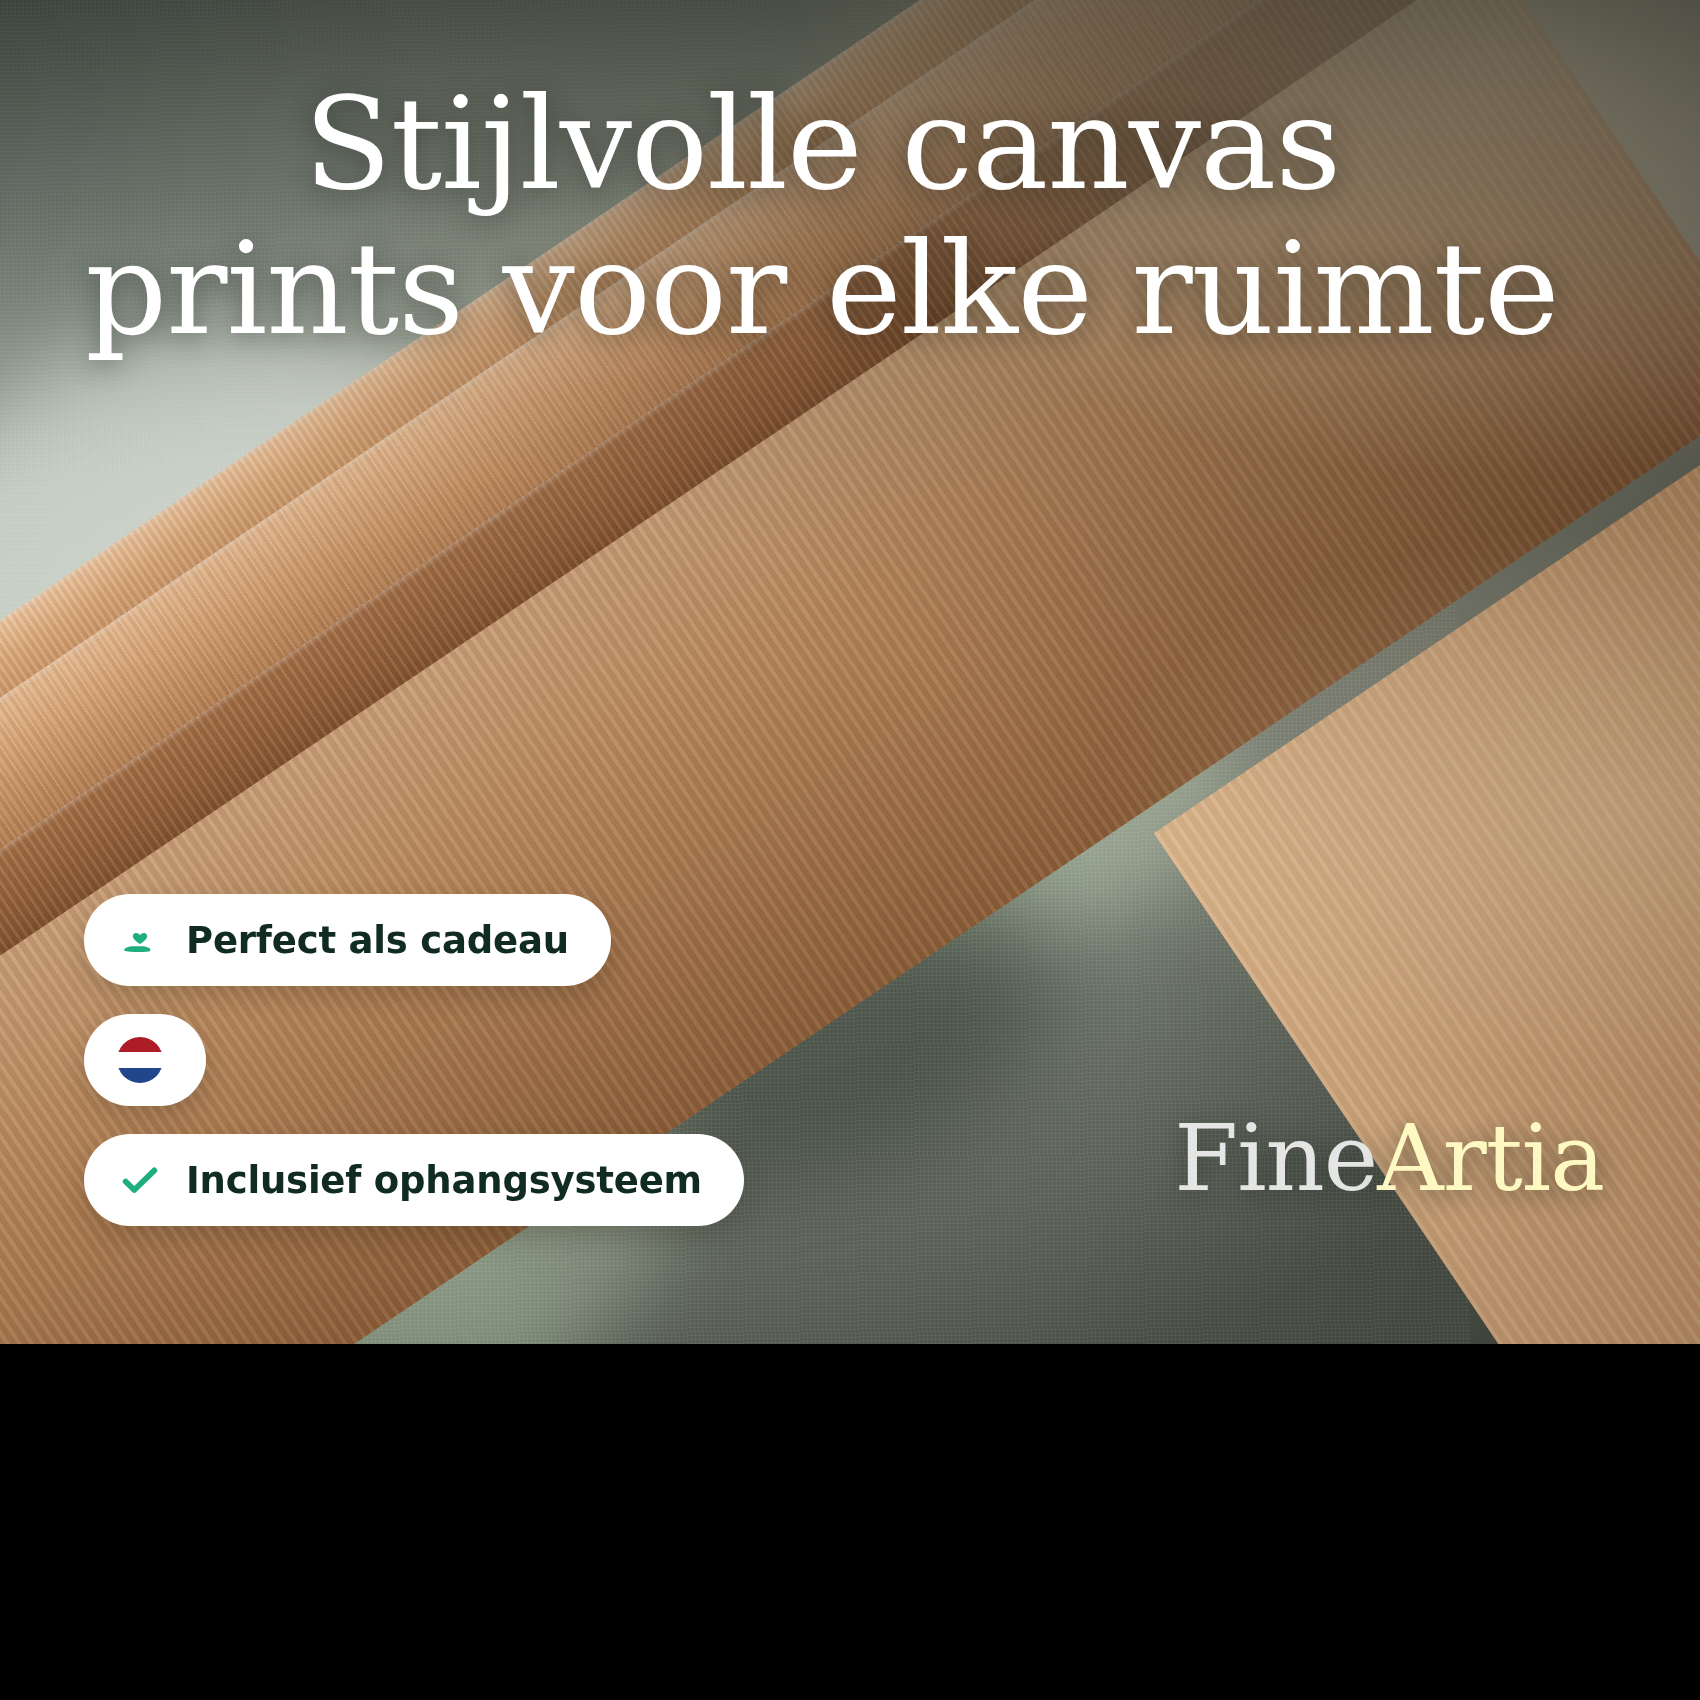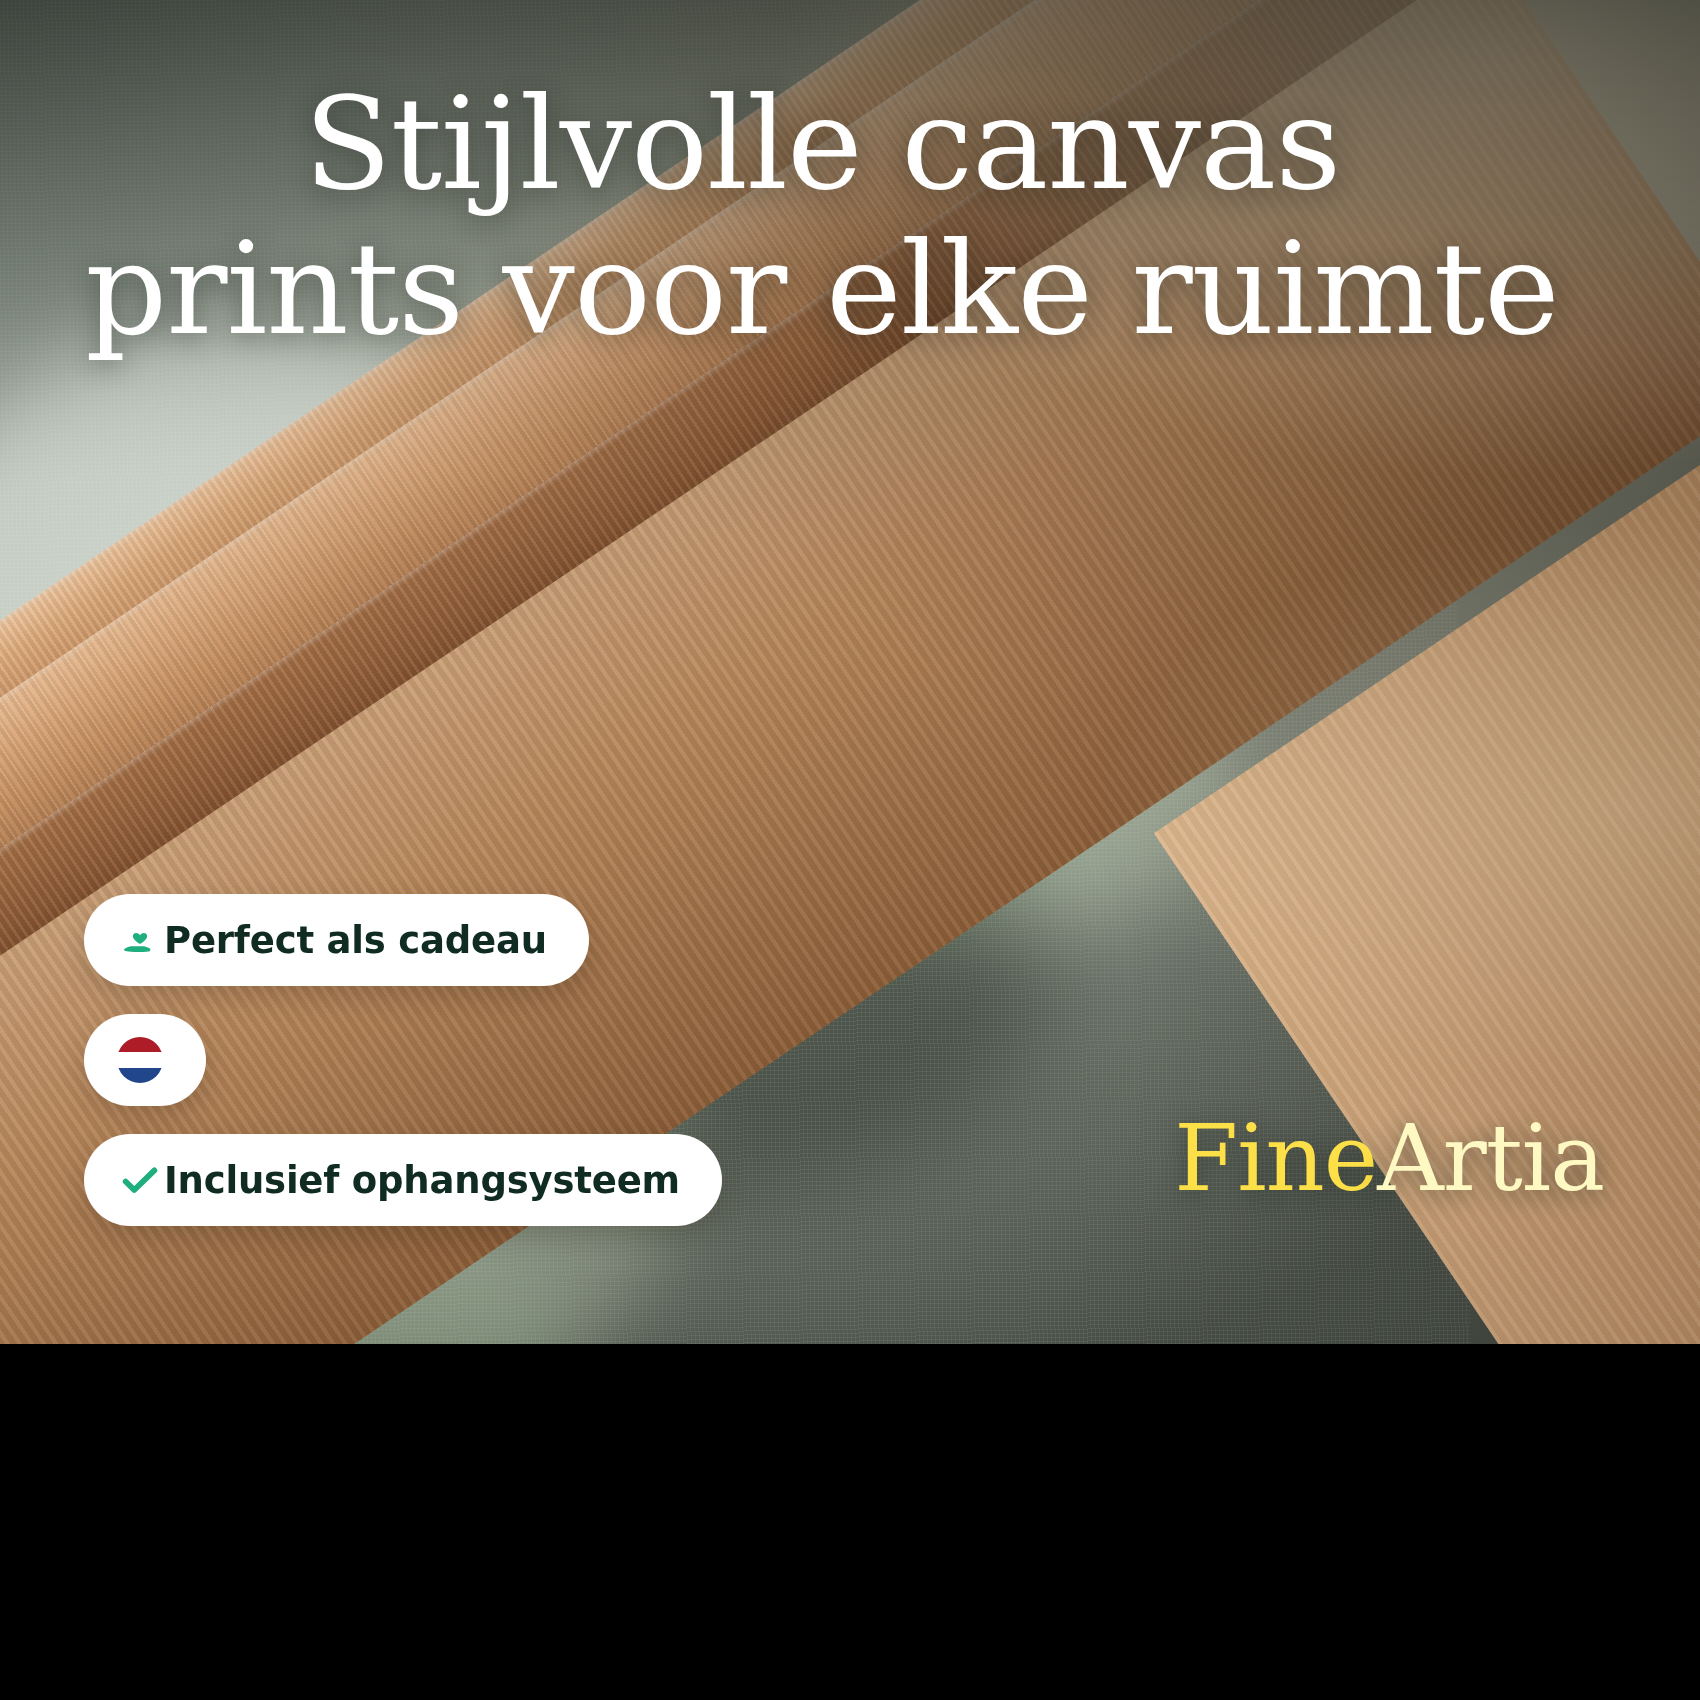--- a/index.html
+++ b/index.html
@@ -165,20 +165,21 @@
   }
   .pill-row {
     display: flex;
     align-items: center;
     gap: 46px;
     margin-top: 28px;
   }
   .pill {
     display: inline-flex;
     align-items: center;
+    gap: 22px;
     background: #ffffff;
     border-radius: 999px;
     padding: 22px 42px 22px 32px;
     box-shadow: 0 10px 26px rgba(40, 30, 20, 0.22);
   }
   .pill-label {
     font-family: "DejaVu Sans", sans-serif;
     font-weight: bold;
     font-size: 37px;
     color: #0f2b22;
@@ -210,21 +211,21 @@
     right: 96px;
     bottom: 132px;
     color: #ffffff;
     font-family: "DejaVu Serif", serif;
     font-size: 92px;
     letter-spacing: -1px;
     text-shadow: 0 4px 22px rgba(30, 40, 30, 0.5);
     display: flex;
     align-items: baseline;
   }
-  .brand .fine { color: #fde047; }
+  .brand .fine { color: #e5e5e5; }
   .brand .artia { color: #fef9c3; }
 </style>
 </head>
 <body>
 
 <div class="stage">
 
   <div class="bg"></div>
   <div class="blob b1"></div>
   <div class="blob b2"></div>

